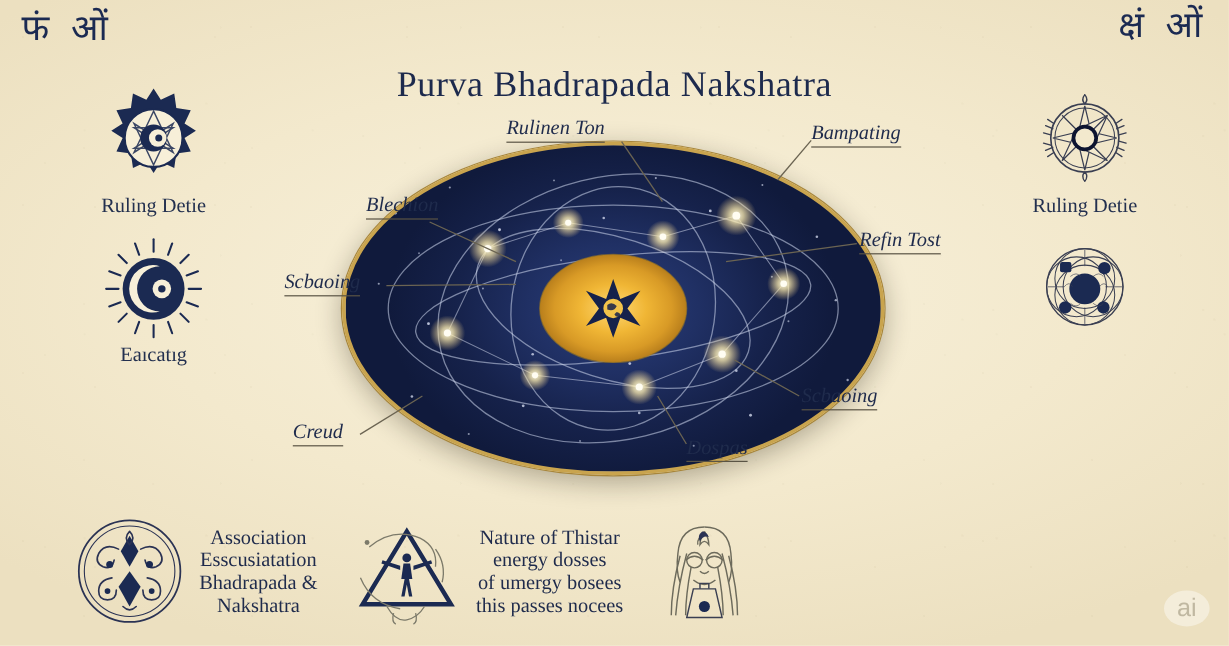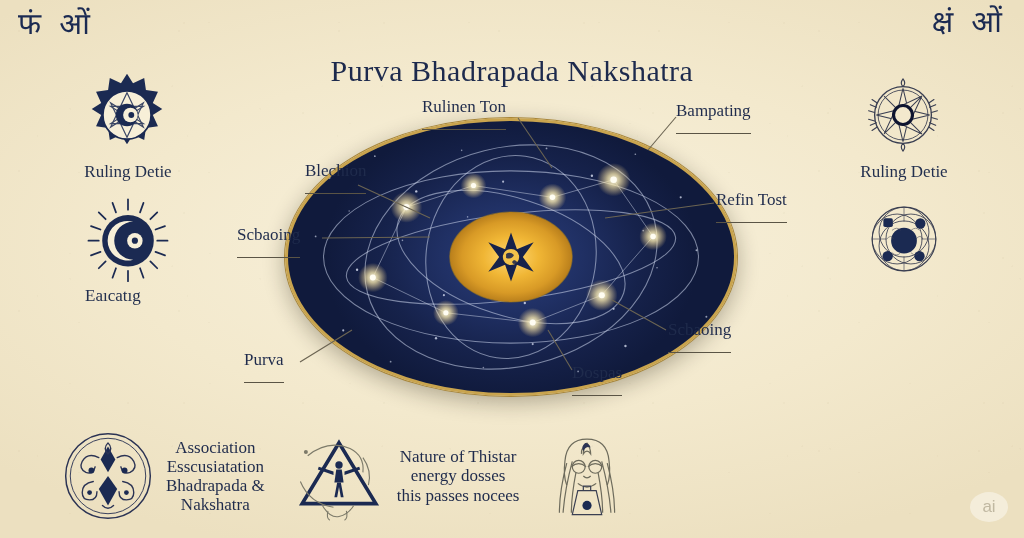--- a/index.html
+++ b/index.html
@@ -85,21 +85,21 @@
     align-items: center;
     gap: 14px;
     z-index: 5;
   }
   .side-col.left  { left: 28px; }
   .side-col.right { right: 20px; }
 
   .side-item {
     display: flex;
     flex-direction: column;
-    align-items: flex-start;
+    align-items: center;
     gap: 4px;
   }
   .side-item .badge { width: 86px; height: 86px; display:block; }
   .side-item .lbl {
     font-size: 17px;
     color: #23304f;
     text-align: center;
     white-space: nowrap;
   }
 
@@ -124,22 +124,23 @@
   }
   .cosmos svg { position: absolute; inset: 0; width: 100%; height: 100%; }
 
   
   .callout {
     position: absolute;
     font-size: 17px;
     color: #1f2b4c;
     white-space: nowrap;
     border-bottom: 1.6px solid #5a5445;
-    padding-bottom: 12px;
+    padding-bottom: 1px;
     z-index: 7;
+    font-style: italic;
   }
 
   
   .leaders {
     position: absolute;
     inset: 0;
     width: 1024px;
     height: 538px;
     z-index: 4;
     pointer-events: none;
@@ -174,21 +175,21 @@
 
   .watermark {
     position: absolute;
     right: 16px;
     bottom: 16px;
     width: 38px;
     height: 30px;
     border-radius: 50%;
     background: rgba(255,255,255,.42);
     color: rgba(150,140,115,.55);
-    font-size: 17px;
+    font-size: 21px;
     display: flex;
     align-items: center;
     justify-content: center;
     font-family: "Liberation Sans", sans-serif;
     z-index: 8;
   }
 </style>
 </head>
 <body>
 
@@ -342,21 +343,21 @@
       </svg>
     </div>
   </div>
 
   <div class="callout" style="left:422px; top:97px;">Rulinen Ton</div>
   <div class="callout" style="left:676px; top:101px;">Bampating</div>
   <div class="callout" style="left:305px; top:161px;">Blechion</div>
   <div class="callout" style="left:716px; top:190px;">Refin Tost</div>
   <div class="callout" style="left:237px; top:225px;">Scbaoing</div>
   <div class="callout" style="left:668px; top:320px;">Scbaoing</div>
-  <div class="callout" style="left:244px; top:350px;">Purva</div>
+  <div class="callout" style="left:244px; top:350px;">Creud</div>
   <div class="callout" style="left:572px; top:363px;">Dospas</div>
 
   <div class="side-col left">
 
     <div class="side-item">
       <svg class="badge" viewBox="0 0 100 100">
         <g fill="#1b2a52">
           <path d="M50 2 l7 11 13 -6 2 14 14 2 -6 13 11 7 -11 7 6 13 -14 2 -2 14 -13 -6 -7 11
                    -7 -11 -13 6 -2 -14 -14 -2 6 -13 -11 -7 11 -7 -6 -13 14 -2 2 -14 13 6 z"></path>
         </g>
@@ -503,20 +504,21 @@
           <path d="M56 45 L72 40 l1 3 l-17 6 z"></path>
         </g>
         <g fill="none" stroke="#7c7a6a" stroke-width="1.2">
           <path d="M32 82 q8 14 18 12 q10 -2 16 -12"></path>
           <path d="M38 88 q-2 8 2 10 M58 88 q2 8 -2 10"></path>
         </g>
       </svg>
       <div class="btext">
         <div>Nature of Thistar</div>
         <div>energy dosses</div>
+        <div>of umergy bosees</div>
         <div>this passes nocees</div>
       </div>
     </div>
 
     <div class="bottom-item b3">
       <svg class="bicon" viewBox="0 0 100 100">
         <g fill="none" stroke="#6d6b5c" stroke-width="1.3">
           <path d="M50 10 q-22 0 -24 24 q-2 16 2 26"></path>
           <path d="M50 10 q22 0 24 24 q2 16 -2 26"></path>
           <path d="M34 34 q-8 30 -10 56"></path>

